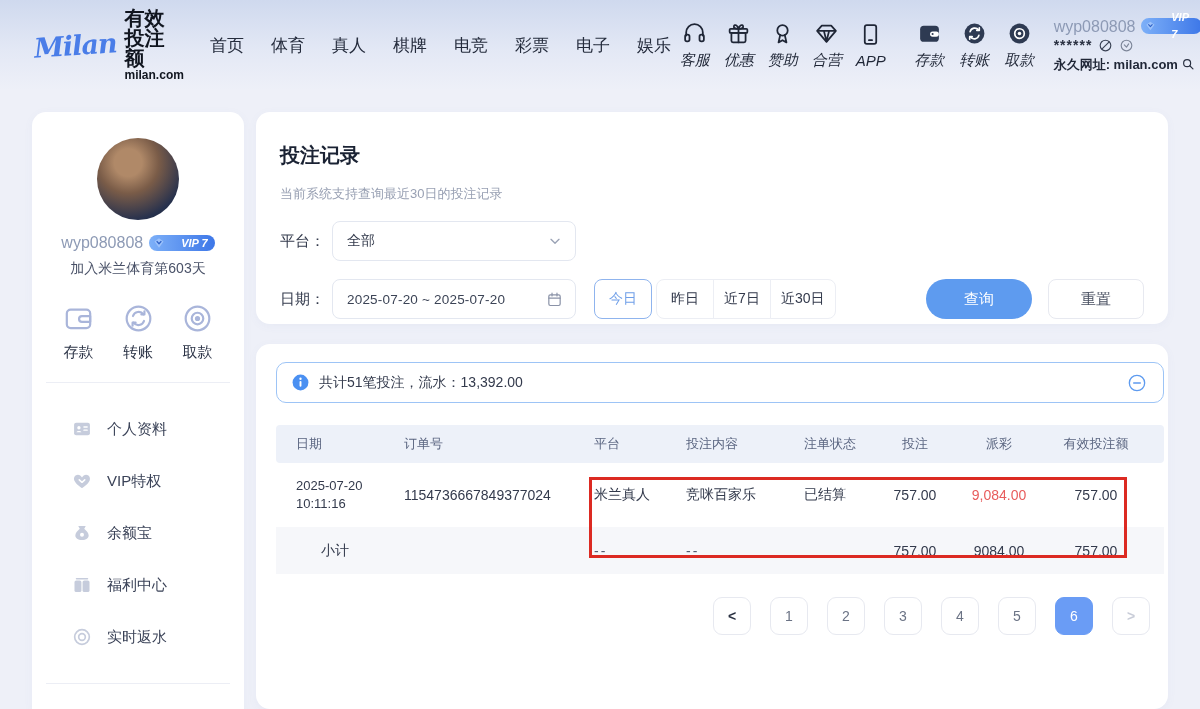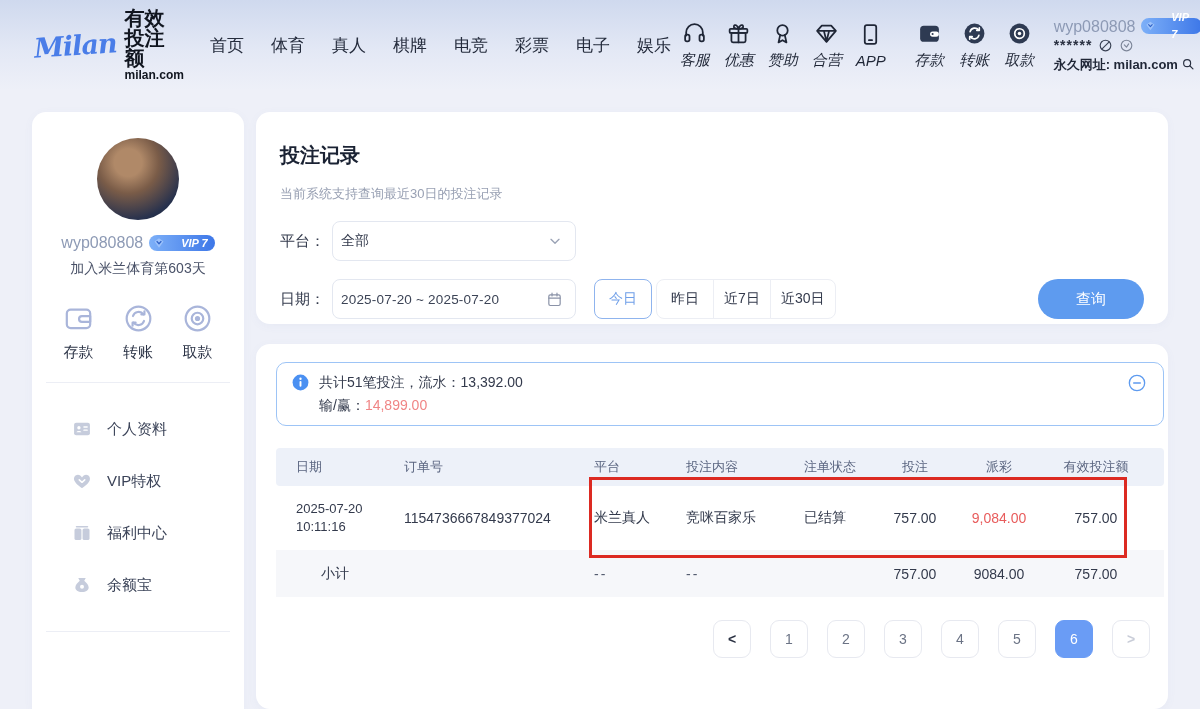--- a/index.html
+++ b/index.html
@@ -65,21 +65,21 @@
   
   .card{ position:absolute; left:256px; width:912px; background:#fff; border-radius:14px;
          box-shadow:0 2px 10px rgba(90,110,170,.05); }
   .card.filters{ top:112px; height:212px; padding:30px 24px 0 24px; }
   .page-title{ font-size:20px; font-weight:bold; color:#1a2233; }
   .page-sub{ font-size:13px; color:#98a0b3; margin-top:16px; }
   .f-row{ display:flex; align-items:center; margin-top:18px; }
   .f-label{ font-size:15px; color:#333a4c; width:52px; flex:none; }
   .select-box,.date-box{
     width:244px; height:40px; border:1px solid #e3e7f0; border-radius:8px; background:#fff;
-    display:flex; align-items:center; padding:0 12px 0 8px; cursor:pointer;
+    display:flex; align-items:center; padding:0 12px 0 14px; cursor:pointer;
   }
   .select-box .val{ font-size:14px; color:#333a4c; flex:1; }
   .date-box .val{ font-size:13.5px; color:#3c4456; flex:1; letter-spacing:.2px; }
   .qd-group{ display:flex; margin-left:18px; gap:0; }
   .qd-btn{
     min-width:58px; height:40px; padding:0 10px; background:#fff; border:1px solid #eceef4;
     font-size:14px; color:#333a4c; display:flex; align-items:center; justify-content:center;
     cursor:pointer; margin-left:-1px;
   }
   .qd-btn:first-child{ border-radius:8px; border-color:#8fb4ee; color:#6f9fe8; margin-left:0; margin-right:5px; z-index:2; }
@@ -357,35 +357,44 @@
         <svg viewBox="0 0 24 24">
           <path d="M12 20.5S4.8 16 2.9 11.7C1.3 7.9 3.9 4.5 7 4.5c2.1 0 4 1.6 5 3.2 1-1.6 2.9-3.2 5-3.2 3.1 0 5.7 3.4 4.1 7.2C19.2 16 12 20.5 12 20.5z" fill="currentColor"></path>
           <path d="m8.7 10.6 3.3 3 3.3-3" fill="none" stroke="#fff" stroke-width="1.8" stroke-linecap="round" stroke-linejoin="round"></path>
         </svg>
       </span>
       <span class="lbl">VIP特权</span>
     </div>
     <div class="sb-item">
       <span>
         <svg viewBox="0 0 24 24">
+          <path d="M9.3 6.8C6.3 9.6 4 12 4 15s3 5.5 8 5.5 8-2.5 8-5.5-2.3-5.4-5.3-8.2L16.5 3.5h-9z" fill="currentColor"></path>
+          <circle cx="12" cy="14" r="2.4" fill="#fff"></circle>
+        </svg>
+      </span>
+      <span class="lbl">余额宝</span>
+    </div>
+    <div class="sb-item">
+      <span>
+        <svg viewBox="0 0 24 24">
           <rect x="3" y="6.5" width="8.3" height="14" rx="2" fill="currentColor"></rect>
           <rect x="12.7" y="6.5" width="8.3" height="14" rx="2" fill="currentColor"></rect>
           <rect x="4.5" y="3.5" width="15" height="2" rx="1" fill="currentColor"></rect>
         </svg>
       </span>
       <span class="lbl">福利中心</span>
     </div>
     <div class="sb-item">
       <span>
-        <svg viewBox="0 0 24 24">
-          <path d="M9.3 6.8C6.3 9.6 4 12 4 15s3 5.5 8 5.5 8-2.5 8-5.5-2.3-5.4-5.3-8.2L16.5 3.5h-9z" fill="currentColor"></path>
-          <circle cx="12" cy="14" r="2.4" fill="#fff"></circle>
-        </svg>
-      </span>
-      <span class="lbl">余额宝</span>
+        <svg viewBox="0 0 24 24" fill="none" stroke="currentColor" stroke-width="2">
+          <circle cx="12" cy="12" r="8.8"></circle>
+            <circle cx="12" cy="12" r="4"></circle>
+        </svg>
+      </span>
+      <span class="lbl">实时返水</span>
     </div>
   </div>
 
   <div class="sb-divider"></div>
 
   <div class="sb-menu">
     <div class="sb-item">
       
       
     </div>
@@ -420,38 +429,36 @@
       </span>
     </div>
     <div class="qd-group">
       <button class="qd-btn">今日</button>
       <button class="qd-btn">昨日</button>
       <button class="qd-btn">近7日</button>
       <button class="qd-btn">近30日</button>
     </div>
     <div class="f-actions">
       <button class="btn-primary">查询</button>
+      <button class="btn-ghost">重置</button>
     </div>
   </div>
 </div>
 
 <div class="card results">
   <div class="summary-box">
     <span class="sum-info">
       <svg viewBox="0 0 24 24">
         <circle cx="12" cy="12" r="10" fill="#4a90f2"></circle>
         <circle cx="12" cy="7.2" r="1.5" fill="#fff"></circle>
         <rect x="10.8" y="10" width="2.4" height="7.4" rx="1.2" fill="#fff"></rect>
       </svg>
     </span>
     <div class="summary-lines">
       <div class="summary-l1">共计51笔投注，流水：13,392.00</div>
-      <div class="summary-l2">
-        <span>输/赢：</span><span class="red">14,899.00</span>
-      </div>
     </div>
     <span class="sum-collapse">
       <svg viewBox="0 0 24 24" fill="none" stroke="#5e9bef" stroke-width="1.6" stroke-linecap="round">
         <circle cx="12" cy="12" r="9.2"></circle>
           <path d="M8 12h8"></path>
       </svg>
     </span>
   </div>
 
   <div class="tbl">

